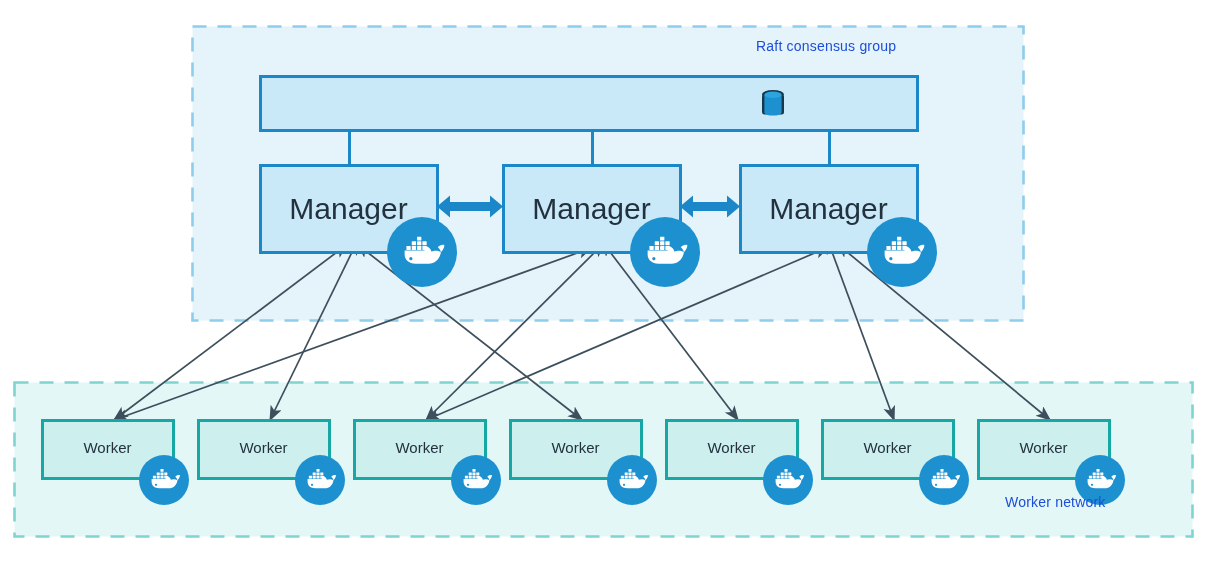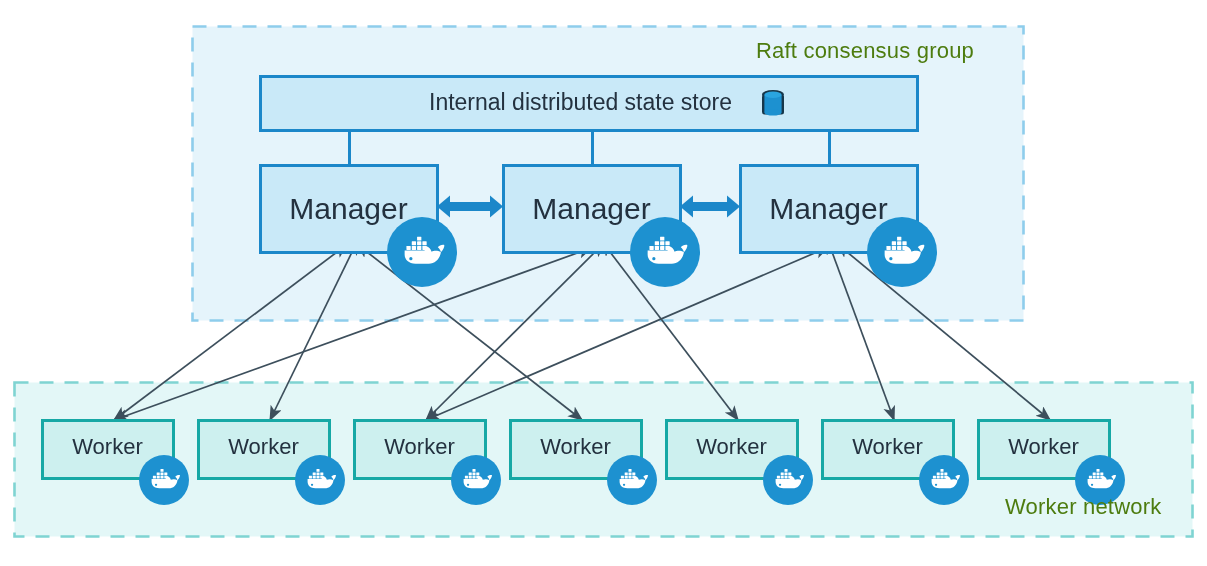--- a/index.html
+++ b/index.html
@@ -20,22 +20,22 @@
   }
   #diagram-svg {
     position: absolute;
     left: 0;
     top: 0;
     width: 1207px;
     height: 566px;
   }
   .grp-label {
     position: absolute;
-    font-size: 22px;
-    color: #4d7c0f;
+    font-size: 14px;
+    color: #1d4ed8;
     white-space: nowrap;
     letter-spacing: 0.2px;
   }
   #raft-label { left: 756px; top: 38px; }
   #gossip-label { left: 1005px; top: 494px; }
 
   .node-text {
     position: absolute;
     color: #23313f;
     white-space: nowrap;
@@ -43,21 +43,21 @@
   }
   .store-text {
     font-size: 23px;
     left: 429px;
     top: 89px;
   }
   .manager-text {
     font-size: 30px;
   }
   .worker-text {
-    font-size: 22px;
+    font-size: 15px;
   }
 </style>
 </head>
 <body>
 
 <div id="diagram-root">
 
   <svg id="diagram-svg" viewBox="0 0 1207 566">
     <defs>
       <marker id="ah-gray" markerWidth="10" markerHeight="10" refX="8.2" refY="3.6" orient="auto" markerUnits="strokeWidth">
@@ -186,21 +186,20 @@
           <circle cx="0" cy="0" r="27" fill="#1d91d0"></circle>
           <use href="#whale-glyph"></use>
         </g>
       </g>
   </svg>
 
   <div class="grp-label" id="raft-label">Raft consensus group</div>
 
   <div class="grp-label" id="gossip-label">Worker network</div>
 
-  <div class="node-text store-text">Internal distributed state store</div>
 
   <div id="html-labels">
       <div class="node-text manager-text" style="left: 348.5px; top: 208.5px; transform: translate(-50%, -50%);">Manager</div>
       <div class="node-text manager-text" style="left: 591.5px; top: 208.5px; transform: translate(-50%, -50%);">Manager</div>
       <div class="node-text manager-text" style="left: 828.5px; top: 208.5px; transform: translate(-50%, -50%);">Manager</div>
       <div class="node-text worker-text" style="left: 107.5px; top: 447px; transform: translate(-50%, -50%);">Worker</div>
       <div class="node-text worker-text" style="left: 263.5px; top: 447px; transform: translate(-50%, -50%);">Worker</div>
       <div class="node-text worker-text" style="left: 419.5px; top: 447px; transform: translate(-50%, -50%);">Worker</div>
       <div class="node-text worker-text" style="left: 575.5px; top: 447px; transform: translate(-50%, -50%);">Worker</div>
       <div class="node-text worker-text" style="left: 731.5px; top: 447px; transform: translate(-50%, -50%);">Worker</div>

